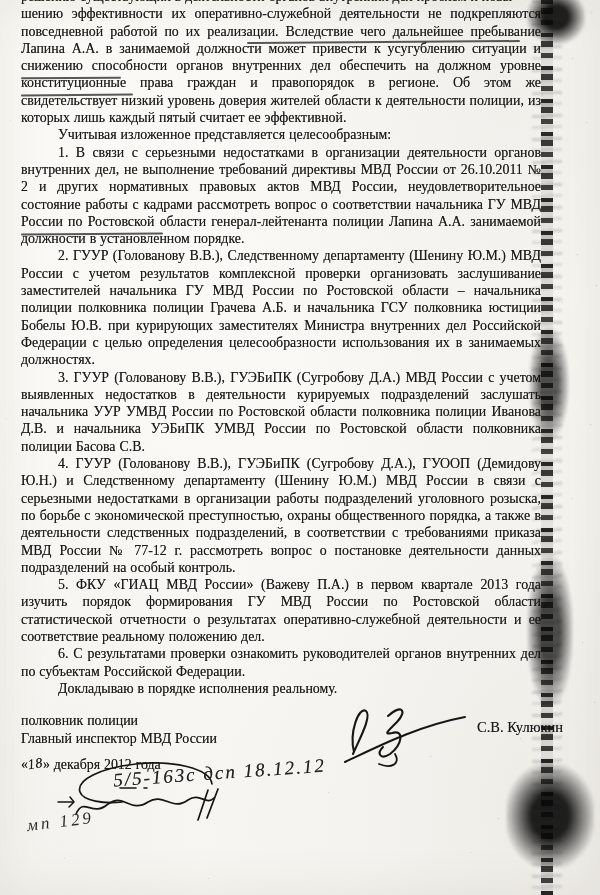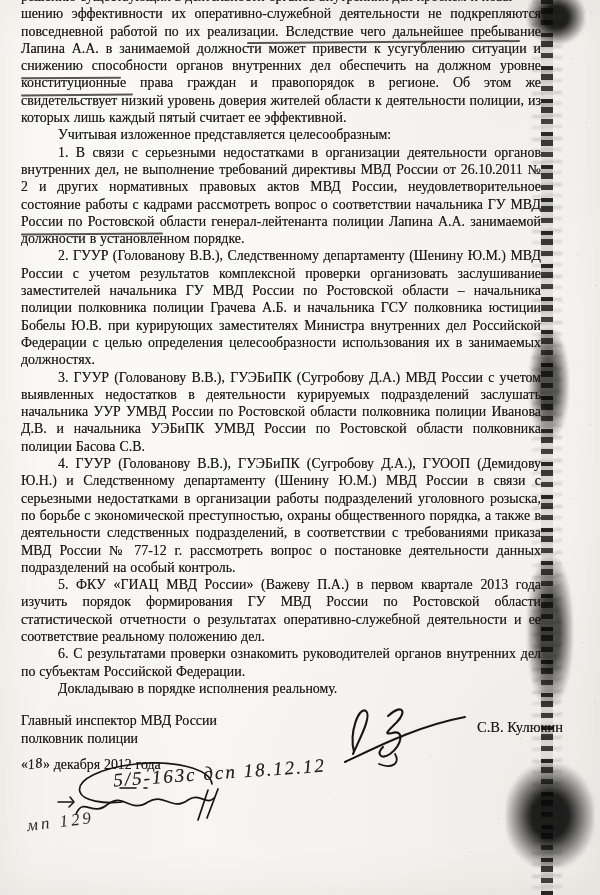--- a/index.html
+++ b/index.html
@@ -164,22 +164,22 @@
     <p class="indent">Учитывая изложенное представляется целесообразным:</p>
     <p class="indent">1. В связи с серьезными недостатками в организации деятельности органов внутренних дел, не выполнение требований директивы МВД России от 26.10.2011 № 2 и других нормативных правовых актов МВД России, неудовлетворительное состояние работы с кадрами рассмотреть вопрос о соответствии начальника ГУ МВД России по Ростовской области генерал-лейтенанта полиции Лапина А.А. занимаемой должности в установленном порядке.</p>
     <p class="indent">2. ГУУР (Голованову В.В.), Следственному департаменту (Шенину Ю.М.) МВД России с учетом результатов комплексной проверки организовать заслушивание заместителей начальника ГУ МВД России по Ростовской области – начальника полиции полковника полиции Грачева А.Б. и начальника ГСУ полковника юстиции Бобелы Ю.В. при курирующих заместителях Министра внутренних дел Российской Федерации с целью определения целесообразности использования их в занимаемых должностях.</p>
     <p class="indent">3. ГУУР (Голованову В.В.), ГУЭБиПК (Сугробову Д.А.) МВД России с учетом выявленных недостатков в деятельности курируемых подразделений заслушать начальника УУР УМВД России по Ростовской области полковника полиции Иванова Д.В. и начальника УЭБиПК УМВД России по Ростовской области полковника полиции Басова С.В.</p>
     <p class="indent">4. ГУУР (Голованову В.В.), ГУЭБиПК (Сугробову Д.А.), ГУООП (Демидову Ю.Н.) и Следственному департаменту (Шенину Ю.М.) МВД России в связи с серьезными недостатками в организации работы подразделений уголовного розыска, по борьбе с экономической преступностью, охраны общественного порядка, а также в деятельности следственных подразделений, в соответствии с требованиями приказа МВД России № 77-12 г. рассмотреть вопрос о постановке деятельности данных подразделений на особый контроль.</p>
     <p class="indent">5. ФКУ «ГИАЦ МВД России» (Важеву П.А.) в первом квартале 2013 года изучить порядок формирования ГУ МВД России по Ростовской области статистической отчетности о результатах оперативно-служебной деятельности и ее соответствие реальному положению дел.</p>
     <p class="indent">6. С результатами проверки ознакомить руководителей органов внутренних дел по субъектам Российской Федерации.</p>
     <p class="indent">Докладываю в порядке исполнения реальному.</p>
 
     <div class="sig-lines">
+      <div class="sig-line">полковник полиции</div>
       <div class="sig-line">Главный инспектор МВД России</div>
-      <div class="sig-line">полковник полиции</div>
     </div>
 
     <div class="date-row"><span>«</span><span class="hw-day">18</span><span>» декабря 2012 года</span></div>
   </div>
 
   <div class="u-stroke" style="left:247px; top:41px; width:273px;"></div>
   <div class="u-stroke" style="left:21px; top:77px; width:100px;"></div>
   <div class="u-stroke" style="left:21px; top:94px; width:112px;"></div>
   <div class="u-stroke" style="left:21px; top:233px; width:142px;"></div>
 

